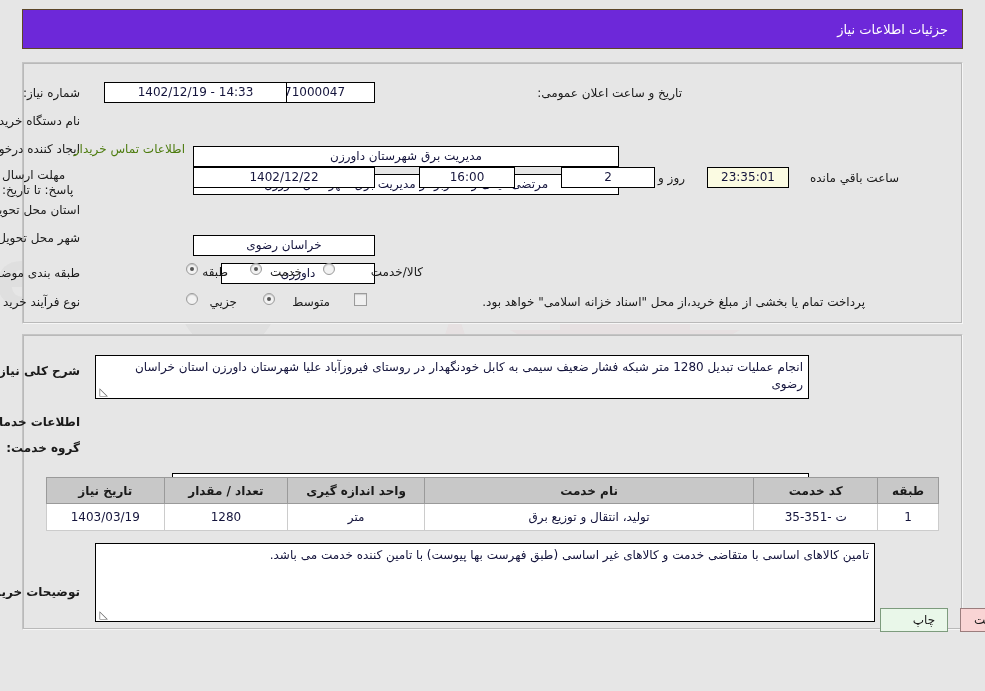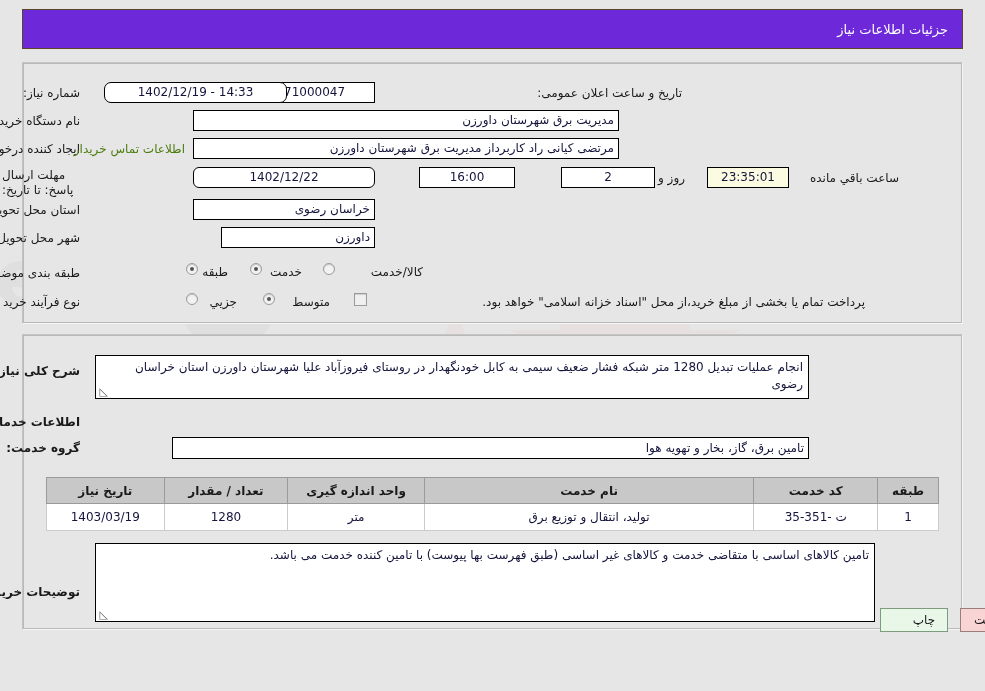--- a/index.html
+++ b/index.html
@@ -45,21 +45,21 @@
   .lbl {
     position: absolute; text-align: right; font-size: 12px; color:#1a1a1a;
     white-space: nowrap; line-height: 15px;
   }
   .fld {
     position: absolute; background: #fff; border: 1px solid #000;
     font-size: 12px; line-height: 19px; height: 21px;
     padding: 0 4px; color: #14143c; white-space: nowrap; overflow: hidden;
   }
   .fld.center { text-align: center; }
-  .fld.right  { text-align: right; }
+  .fld.right  { text-align: center; margin-top: 36px; }
   .fld.num    { text-align: center; color:#14143c; font-family:"DejaVu Sans", sans-serif; }
   .fld.timer  { background: #FBFBE2; text-align:center; }
   .linkish { position:absolute; color:#4d7c0f; font-size:12px; white-space:nowrap; cursor:pointer; }
 
   
   .radio {
     position: absolute; width: 12px; height: 12px; border-radius: 50%;
     background: #f2f2f2;
     border: 1px solid #9b9b9b;
     box-shadow: inset 0 1px 1px rgba(0,0,0,.18);
@@ -137,31 +137,31 @@
   <div class="titlebar">
     <span class="t">جزئیات اطلاعات نیاز</span>
   </div>
 
   <div class="panel" id="panel-top"></div>
 
   <div class="lbl" style="right:905px; top:86px;">شماره نیاز:</div>
   <div class="fld num" style="right:610px; top:82px; width:182px;">1102094471000047</div>
   <div class="lbl" style="right:303px; top:86px;">تاریخ و ساعت اعلان عمومی:</div>
 
-  <div class="fld center" style="left:104px; top:82px; width:183px;border-radius:7px;">14:33 - 1402/12/19</div>
+  <div class="fld center" style="left:104px; top:82px; width:183px;">14:33 - 1402/12/19</div>
 
   <div class="lbl" style="right:905px; top:114px;">نام دستگاه خریدار:</div>
   <div class="fld right" style="right:366px; top:110px; width:426px;">مدیریت برق شهرستان داورزن</div>
 
   <div class="lbl" style="right:905px; top:142px;">ایجاد کننده درخواست:</div>
   <div class="fld right" style="right:366px; top:138px; width:426px;">مرتضی کیانی راد کاربرداز مدیریت برق شهرستان داورزن</div>
   <div class="linkish" style="right:800px; top:142px; left:auto;">اطلاعات تماس خریدار</div>
 
   <div class="lbl" style="right:905px; top:168px; width:78px; text-align:left; white-space:normal;">مهلت ارسال پاسخ: تا تاریخ:</div>
-  <div class="fld center" style="right:610px; top:167px; width:182px;border-radius:6px;">1402/12/22</div>
+  <div class="fld center" style="right:610px; top:167px; width:182px;">1402/12/22</div>
   <div class="lbl" style="right:376px; top:171px;">ساعت</div>
   <div class="fld center" style="right:470px; top:167px; width:96px;">16:00</div>
   <div class="fld center" style="right:330px; top:167px; width:94px;">2</div>
   <div class="lbl" style="right:300px; top:171px;">روز و</div>
   <div class="fld timer" style="right:196px; top:167px; width:82px;">23:35:01</div>
   <div class="lbl" style="right:86px; top:171px;">ساعت باقي مانده</div>
 
   <div class="lbl" style="right:905px; top:203px;">استان محل تحویل:</div>
   <div class="fld right" style="right:610px; top:199px; width:182px;">خراسان رضوی</div>
 

